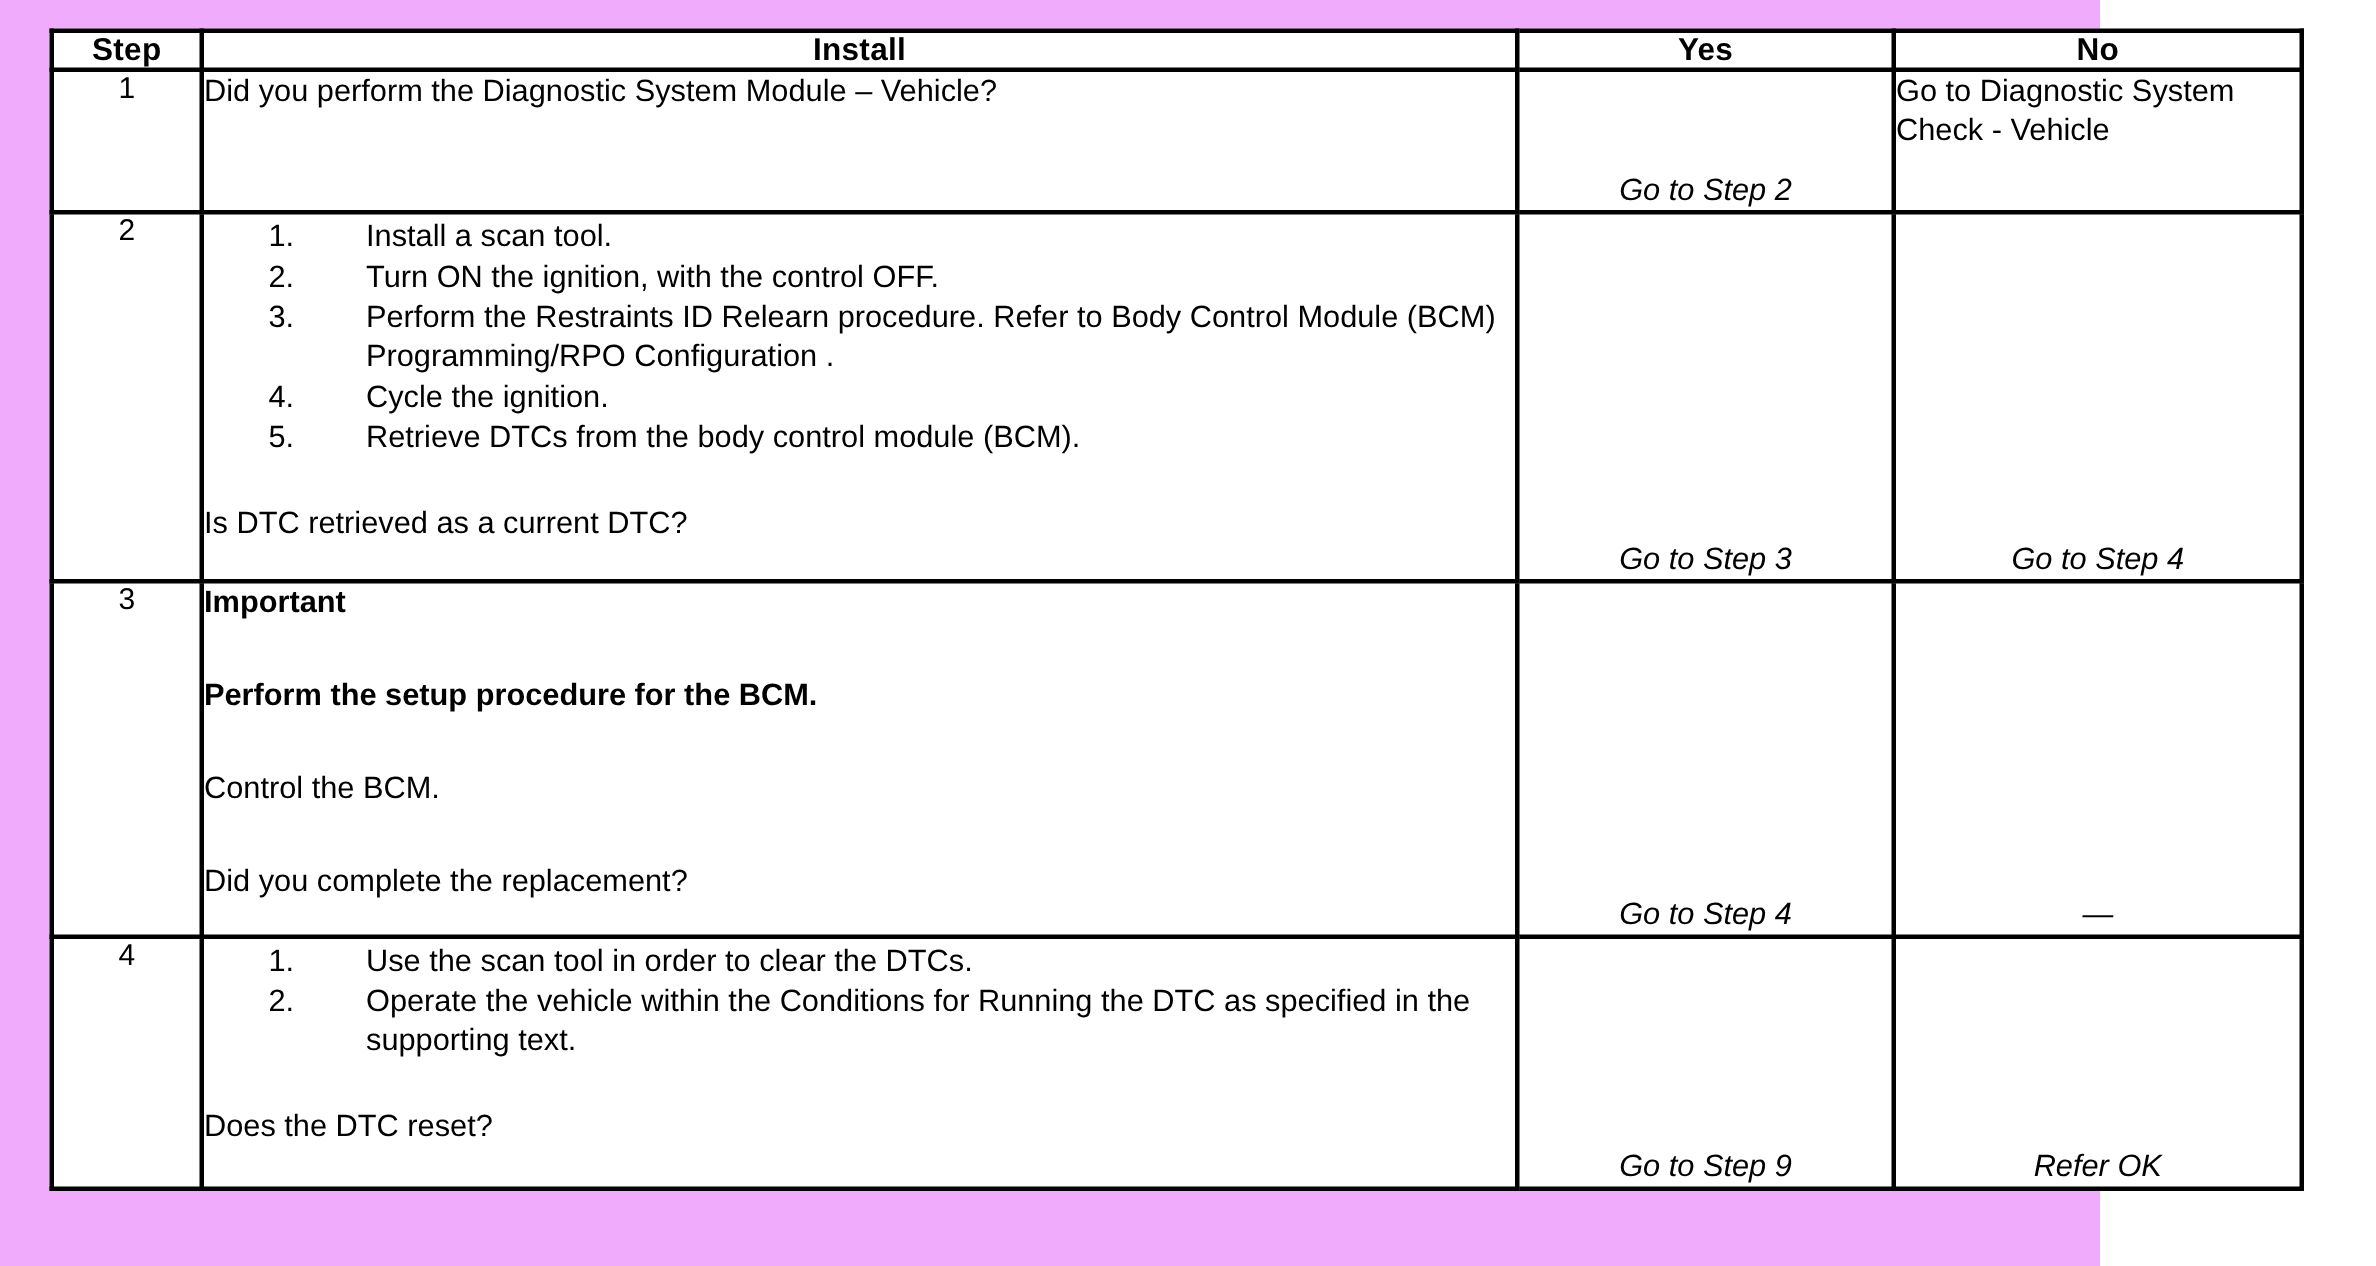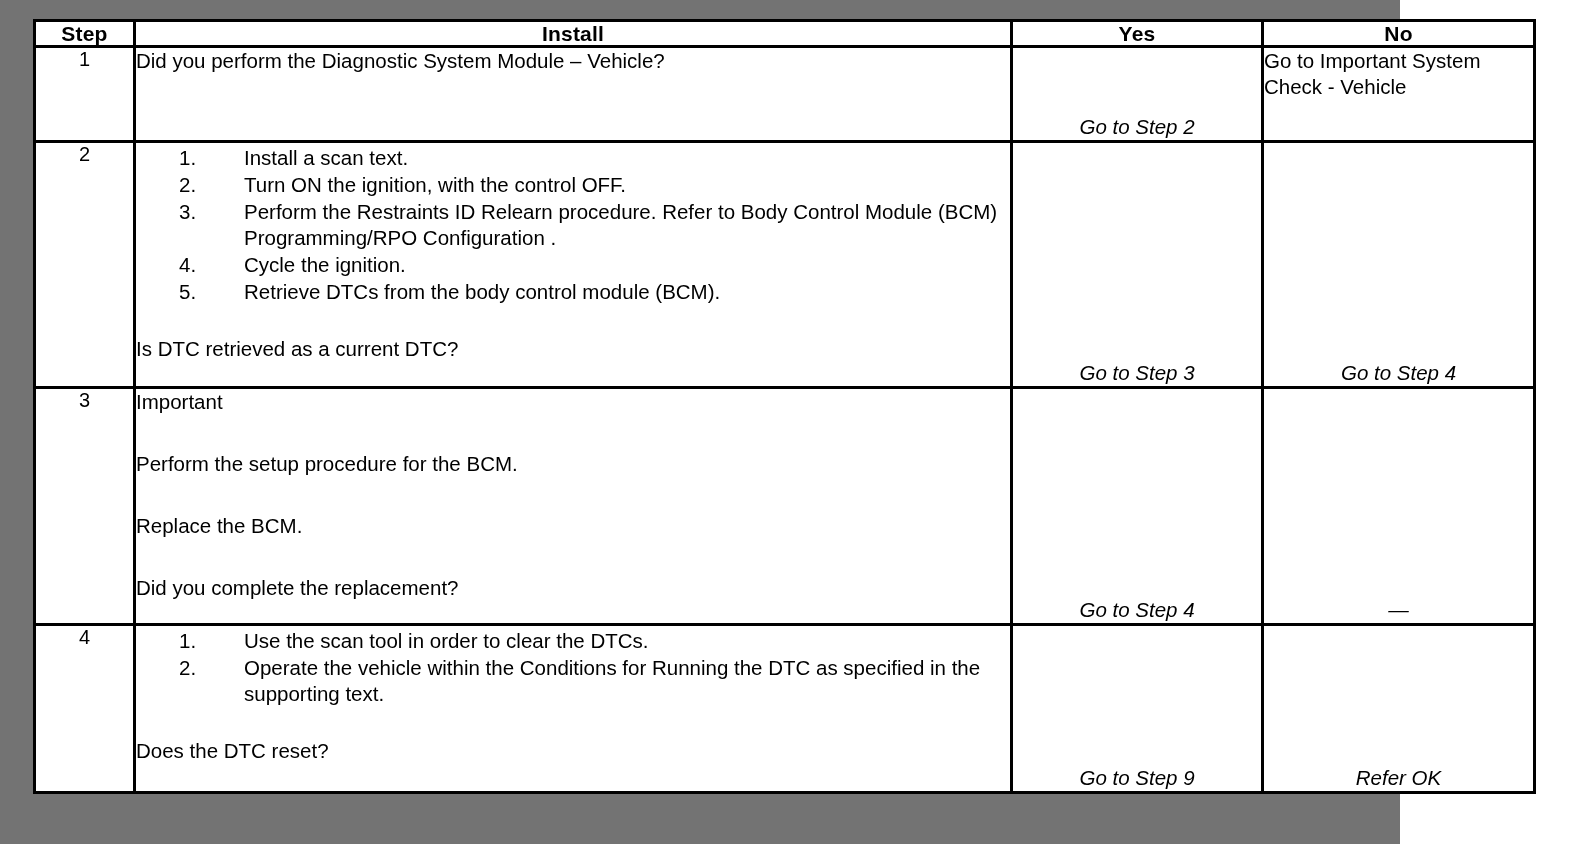--- a/index.html
+++ b/index.html
@@ -12,21 +12,21 @@
     width: 1584px;
     height: 844px;
     font-family: "Liberation Sans", sans-serif;
     color: #000000;
     overflow: hidden;
   }
   .page {
     position: relative;
     width: 1400px;
     height: 844px;
-    background: #737373;
+    background: #f0abfc;
   }
   .diag-table {
     position: absolute;
     left: 33px;
     top: 19px;
     width: 1500px;
     border-collapse: collapse;
     table-layout: fixed;
     background: #ffffff;
   }
@@ -84,21 +84,21 @@
   }
   .num-list li .li-num {
     position: absolute;
     left: 43px;
     top: 0;
   }
   .para {
     margin: 0;
     line-height: 1.27;
   }
-  .para.bold { font-weight: normal; }
+  .para.bold { font-weight: bold; }
   .spacer-md { height: 30px; }
   .spacer-lg { height: 36px; }
 
   
   .ans-cell {
     font-size: 20.5px;
     line-height: 1.27;
     vertical-align: bottom;
     text-align: center;
     padding: 6px 8px 8px 8px;
@@ -143,31 +143,31 @@
 
       <tr class="row-1">
         <td class="step-cell">1</td>
         <td class="action-cell">
           <div class="lead-line">Did you perform the Diagnostic System Module – Vehicle?</div>
         </td>
         <td class="ans-cell bottom-center">
           <span class="ans-text">Go to Step 2</span>
         </td>
         <td class="ans-cell align-left">
-          <span class="ans-text">Go to Important System Check - Vehicle</span>
+          <span class="ans-text">Go to Diagnostic System Check - Vehicle</span>
         </td>
       </tr>
 
       <tr class="row-2">
         <td class="step-cell">2</td>
         <td class="action-cell">
           <ul class="num-list">
             <li>
               <span class="li-num">1.</span>
-              <span>Install a scan text.</span>
+              <span>Install a scan tool.</span>
             </li>
             <li>
               <span class="li-num">2.</span>
               <span>Turn ON the ignition, with the control OFF.</span>
             </li>
             <li>
               <span class="li-num">3.</span>
               <span>Perform the Restraints ID Relearn procedure. Refer to Body Control Module (BCM) Programming/RPO Configuration .</span>
             </li>
             <li>
@@ -190,21 +190,21 @@
         </td>
       </tr>
 
       <tr class="row-3">
         <td class="step-cell">3</td>
         <td class="action-cell">
           <div class="para bold">Important</div>
           <div class="spacer-lg"></div>
           <div class="para bold">Perform the setup procedure for the BCM.</div>
           <div class="spacer-lg"></div>
-          <div class="para">Replace the BCM.</div>
+          <div class="para">Control the BCM.</div>
           <div class="spacer-lg"></div>
           <div class="para">Did you complete the replacement?</div>
         </td>
         <td class="ans-cell bottom-center">
           <span class="ans-text">Go to Step 4</span>
         </td>
         <td class="ans-cell bottom-center">
           <span class="dash-text">—</span>
         </td>
       </tr>

